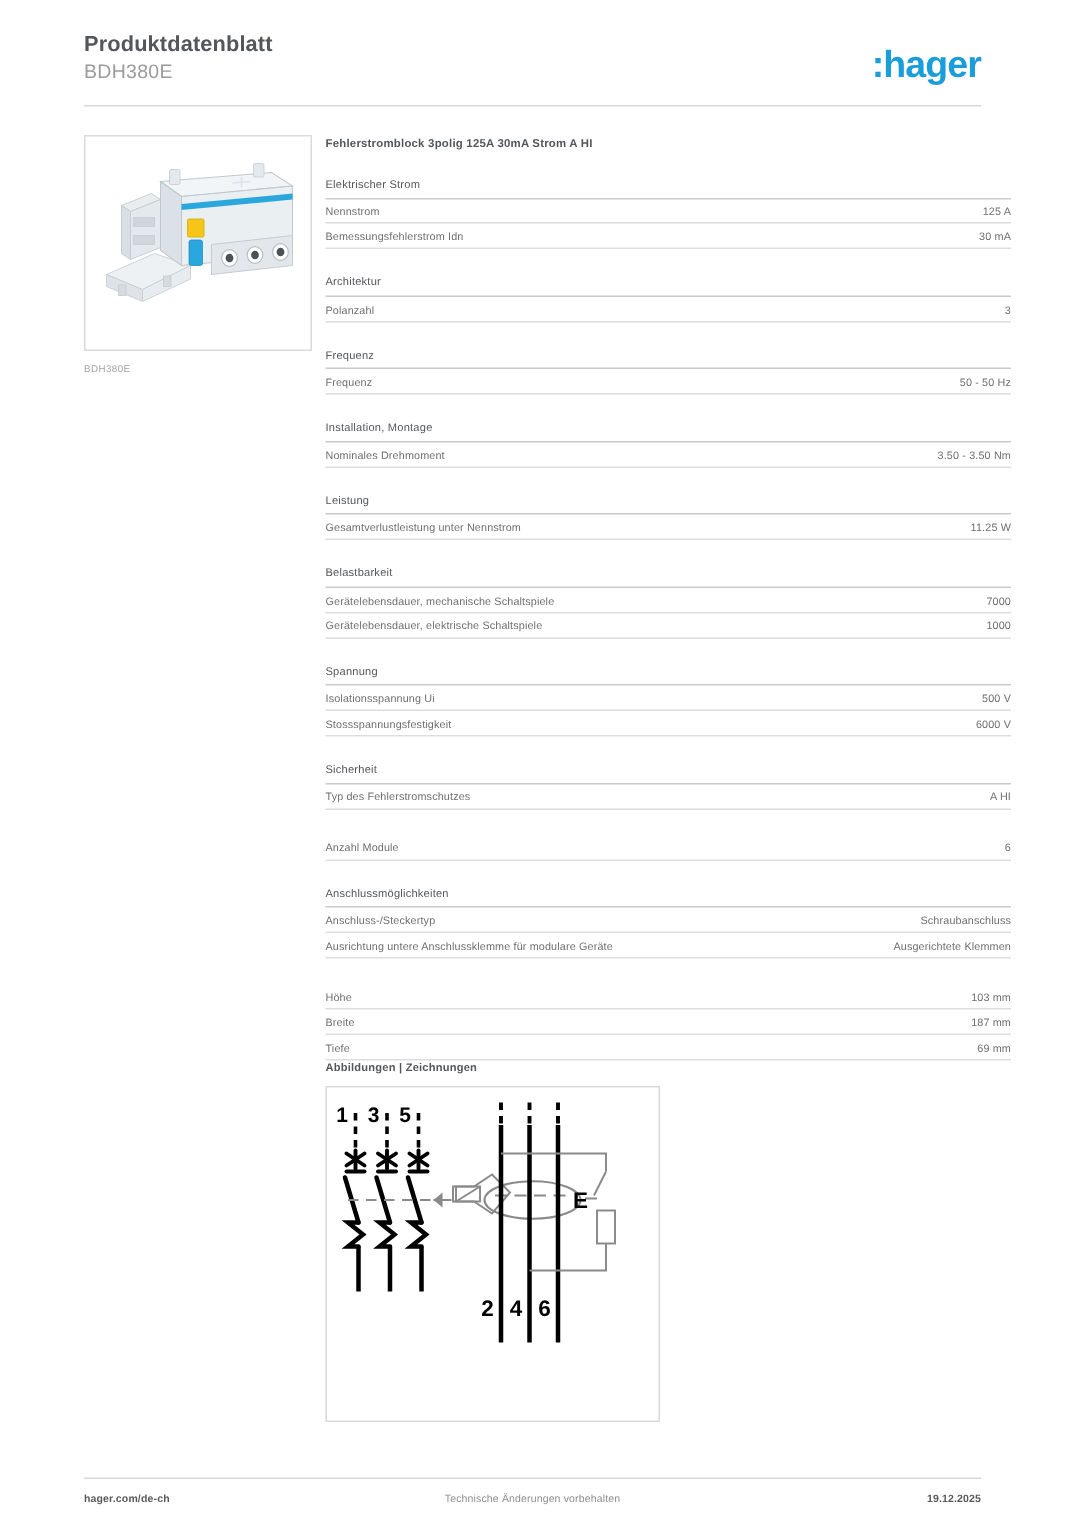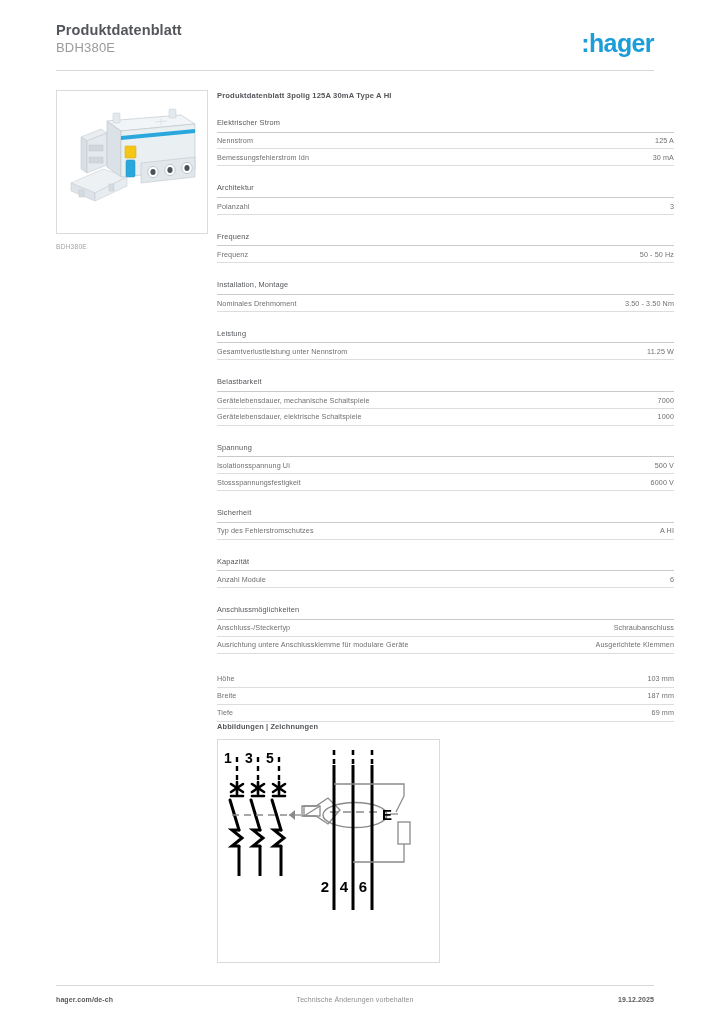--- a/index.html
+++ b/index.html
@@ -242,21 +242,21 @@
         <ellipse cx="130" cy="77" rx="2.6" ry="2.9" fill="#4a5157"></ellipse>
 
         <line x1="98" y1="31" x2="110" y2="30" stroke="#dde3e8" stroke-width="1"></line>
         <line x1="104" y1="27" x2="104" y2="34" stroke="#dde3e8" stroke-width="1"></line>
       </svg>
     </div>
     <div class="product-caption">BDH380E</div>
   </div>
 
   <div class="specs">
-    <div class="product-headline">Produktdatenblatt 3polig 125A 30mA Type  A HI</div>
+    <div class="product-headline">Fehlerstromblock 3polig 125A 30mA Strom  A HI</div>
 
     <div id="spec-groups">
         <div class="spec-group">
           <div class="group-title">Elektrischer Strom</div>
           <div class="spec-row">
             <span class="spec-label">Nennstrom</span>
             <span class="spec-value">125 A</span>
           </div>
           <div class="spec-row">
             <span class="spec-label">Bemessungsfehlerstrom Idn</span>
@@ -314,21 +314,20 @@
           </div>
         </div>
         <div class="spec-group">
           <div class="group-title">Sicherheit</div>
           <div class="spec-row">
             <span class="spec-label">Typ des Fehlerstromschutzes</span>
             <span class="spec-value">A HI</span>
           </div>
         </div>
         <div class="spec-group">
-          <div class="group-title">Kapazität</div>
           <div class="spec-row">
             <span class="spec-label">Anzahl Module</span>
             <span class="spec-value">6</span>
           </div>
         </div>
         <div class="spec-group">
           <div class="group-title">Anschlussmöglichkeiten</div>
           <div class="spec-row">
             <span class="spec-label">Anschluss-/Steckertyp</span>
             <span class="spec-value">Schraubanschluss</span>

